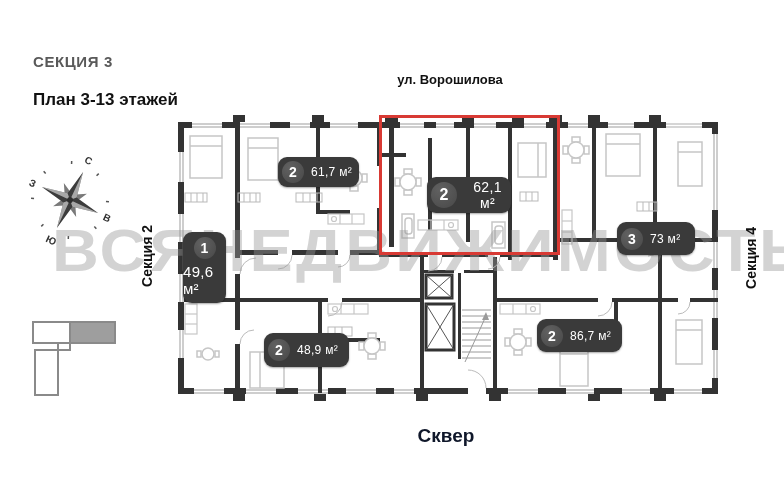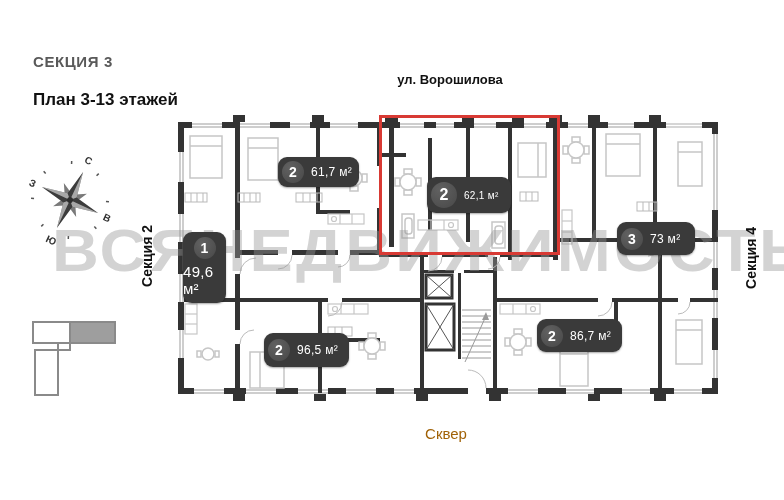--- a/index.html
+++ b/index.html
@@ -10,21 +10,21 @@
   
   .sec-title{position:absolute;left:33px;top:53px;font-size:15px;font-weight:bold;
              color:#595959;letter-spacing:.6px;z-index:6;}
   .plan-title{position:absolute;left:33px;top:72px;font-size:17px;font-weight:bold;
               color:#111;z-index:6;margin-top:18px;}
 
   
   .street{position:absolute;left:330px;top:72px;width:240px;text-align:center;
           font-size:13px;font-weight:bold;color:#111;z-index:6;}
   .park{position:absolute;left:346px;top:425px;width:200px;text-align:center;
-        font-size:15px;font-weight:normal;color:#a16207;z-index:6;}
+        font-size:19px;font-weight:bold;color:#0f172a;z-index:6;}
   .side-label{position:absolute;width:84px;height:16px;text-align:center;
               font-size:14px;font-weight:bold;color:#111;transform:rotate(-90deg);
               transform-origin:center;z-index:6;white-space:nowrap;}
   .side-left{left:105px;top:248px;}
   .side-right{left:709px;top:250px;}
 
   
   .plan{position:absolute;left:178px;top:114px;z-index:1;}
 
   
@@ -42,21 +42,21 @@
   .badge .num{background:radial-gradient(circle at 35% 30%, #616161, #484848);
               border-radius:50%;color:#fff;font-weight:bold;display:flex;
               align-items:center;justify-content:center;flex:none;}
   .badge .area{color:#fff;letter-spacing:.3px;}
   .b-h{gap:7px;padding-left:4px;}
   .b-h .num{width:22px;height:22px;font-size:14px;}
   .b-h .area{font-size:12px;text-align:center;}
   .b1{left:278px;top:157px;width:77px;height:30px;}
   .b2{left:427px;top:177px;width:80px;height:36px;}
   .b2 .num{width:26px;height:26px;font-size:16px;}
-  .b2 .area{font-size:10px;}
+  .b2 .area{font-size:14px;}
   .b3{left:617px;top:222px;width:74px;height:33px;}
   .b5{left:264px;top:333px;width:81px;height:34px;}
   .b6{left:537px;top:319px;width:81px;height:33px;}
   .b4{left:183px;top:232px;width:43px;height:60px;flex-direction:column;
       justify-content:space-between;padding:5px 0 6px 0;}
   .b4 .num{width:22px;height:22px;font-size:14px;}
   .b4 .area{font-size:15px;}
 
   
   .highlight{position:absolute;left:379px;top:115px;width:181px;height:140px;
@@ -462,21 +462,21 @@
   <div class="badge b-h b3">
     <div class="num">3</div>
     <div class="area">73 м²</div>
   </div>
   <div class="badge b4">
     <div class="num">1</div>
     <div class="area">49,6 м²</div>
   </div>
   <div class="badge b-h b5">
     <div class="num">2</div>
-    <div class="area">96,5 м²</div>
+    <div class="area">48,9 м²</div>
   </div>
   <div class="badge b-h b6">
     <div class="num">2</div>
     <div class="area">86,7 м²</div>
   </div>
 
   <div class="highlight"></div>
 
 </div>
 

